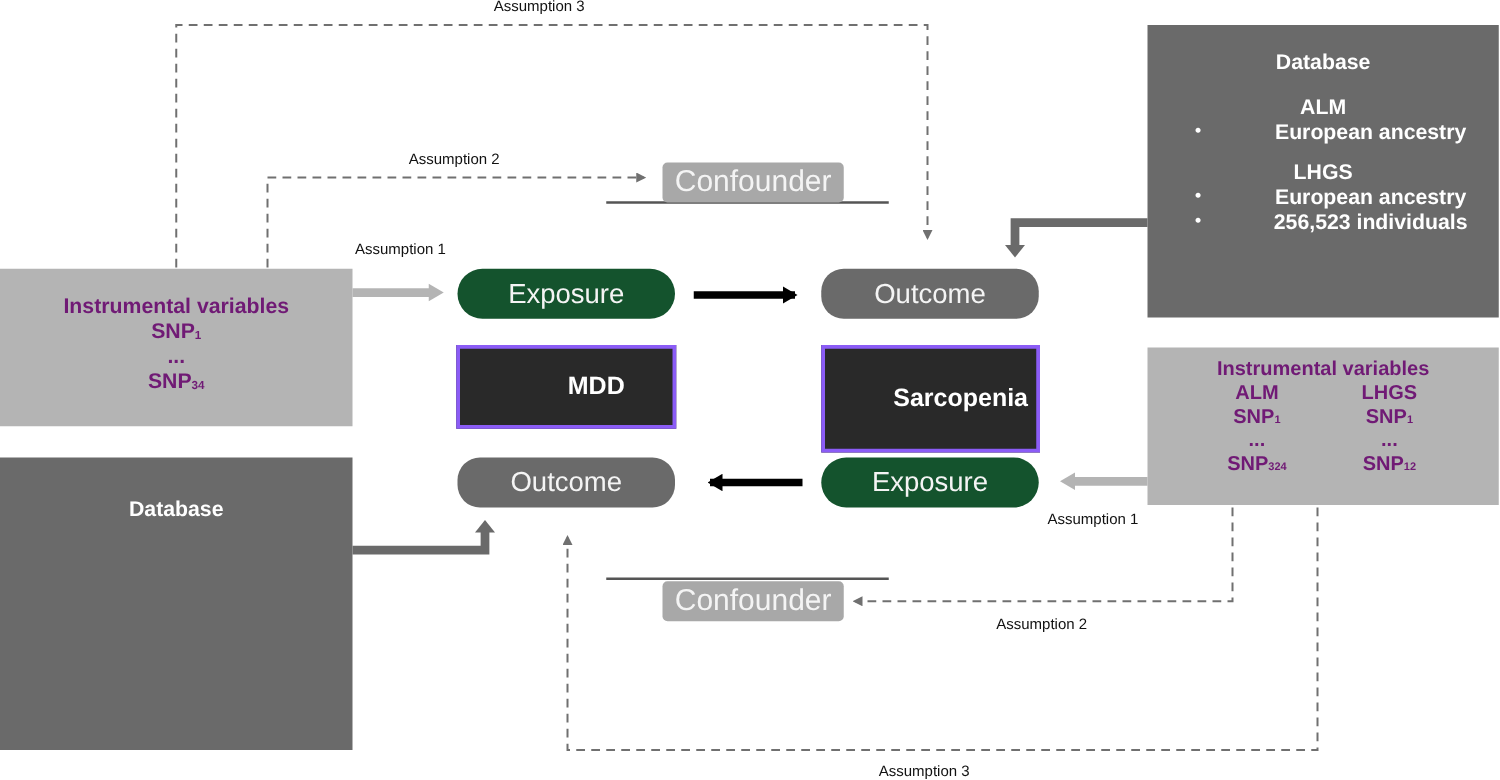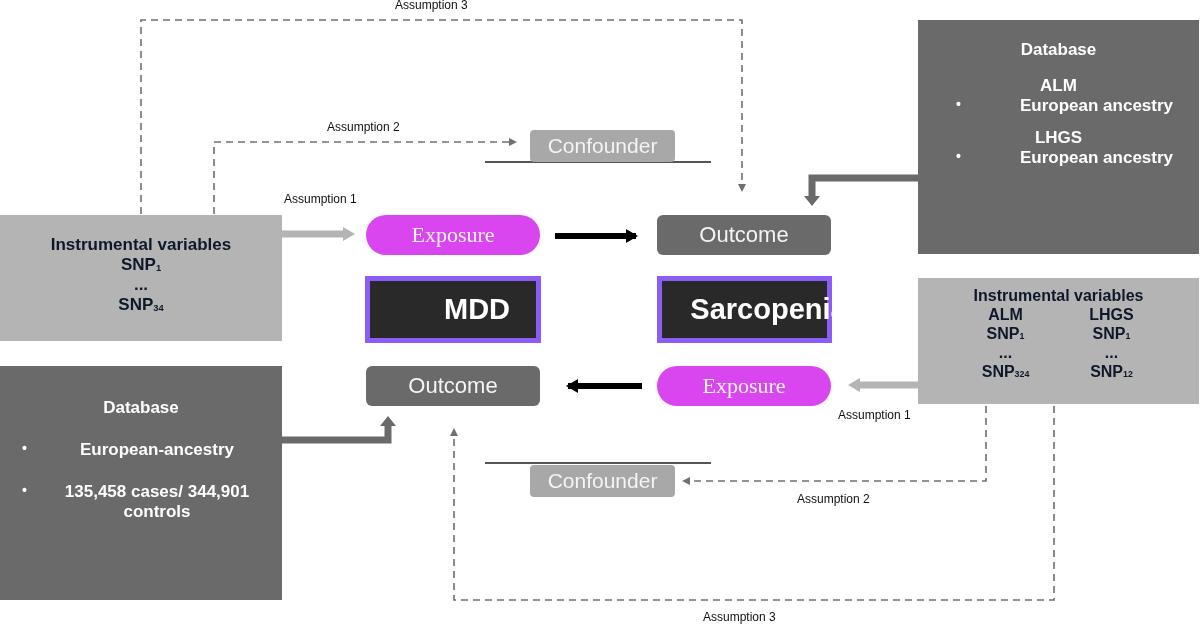--- a/index.html
+++ b/index.html
@@ -1,28 +1,28 @@
 <!DOCTYPE html>
 <html><head>
 <meta charset="utf-8">
 <style>
   html, body { margin: 0; padding: 0; background: #ffffff; }
   body { width: 1200px; height: 624px; position: relative; overflow: hidden;
          font-family: "Liberation Sans", sans-serif; }
   .abs { position: absolute; box-sizing: border-box; }
   svg.lines { position: absolute; left: 0; top: 0; }
-  .iv-box { background: #b4b4b4; color: #0f172a; font-weight: bold; text-align: center; }
+  .iv-box { background: #b4b4b4; color: #701a75; font-weight: bold; text-align: center; }
   .db-box { background: #6a6a6a; color: #ffffff; font-weight: bold; }
   .pill { display: flex; align-items: center; justify-content: center;
           color: #f4f4f4; font-size: 22px; }
-  .pill.exp { background: #d946ef; border-radius: 20px; font-family: Liberation Serif, serif; }
-  .pill.out { background: #6a6a6a; border-radius: 6px; }
-  .pill.conf { background: #a8a8a8; border-radius: 4px; font-size: 21px; }
-  .dark { background: #292929; color: #ffffff; font-weight: bold; font-size: 29px;
-          display: flex; align-items: center; justify-content: center; border: 5px solid #8b5cf6; padding-left: 48px; }
+  .pill.exp { background: #14532d; border-radius: 20px; }
+  .pill.out { background: #6a6a6a; border-radius: 18px; }
+  .pill.conf { background: #a8a8a8; border-radius: 4px; font-size: 24px; }
+  .dark { background: #292929; color: #ffffff; font-weight: bold; font-size: 20px;
+          display: flex; align-items: center; justify-content: center; border: 3px solid #8b5cf6; padding-left: 48px; }
   .label { font-size: 12px; color: #111; white-space: nowrap; }
   .line { line-height: 1.18; }
   sub { font-size: 0.55em; vertical-align: baseline; position: relative; top: 0.05em; }
   .bullets { list-style: none; padding: 0; margin: 0; text-align: center; }
   .bullets li { position: relative; padding-left: 38px; }
   .bullets li::before { content: "•"; position: absolute; left: 0; font-size: 14px; }
 </style>
 </head>
 <body>
 
@@ -71,21 +71,21 @@
 <div class="abs label" style="left:838px;top:408px;">Assumption 1</div>
 <div class="abs label" style="left:797px;top:492px;">Assumption 2</div>
 <div class="abs label" style="left:703px;top:610px;">Assumption 3</div>
 
 <div class="abs pill conf" style="left:530px;top:130px;width:145px;height:32px;">Confounder</div>
 
 <div class="abs pill exp" style="left:366px;top:215px;width:174px;height:40px;">Exposure</div>
 <div class="abs pill out" style="left:657px;top:215px;width:174px;height:40px;">Outcome</div>
 
 <div class="abs dark" style="left:365px;top:276px;width:176px;height:67px;">MDD</div>
-<div class="abs dark" style="left:657px;top:276px;width:175px;height:67px;">Sarcopenia</div>
+<div class="abs dark" style="left:657px;top:276px;width:175px;height:86px;">Sarcopenia</div>
 
 <div class="abs pill out" style="left:366px;top:366px;width:174px;height:40px;">Outcome</div>
 <div class="abs pill exp" style="left:657px;top:366px;width:174px;height:40px;">Exposure</div>
 
 <div class="abs pill conf" style="left:530px;top:465px;width:145px;height:32px;">Confounder</div>
 
 <div class="abs iv-box" style="left:0;top:215px;width:282px;height:126px;padding-top:20px;font-size:17px;">
   <div class="line">Instrumental variables</div>
   <div class="line"><span>SNP</span><sub>1</sub></div>
   <div class="line">...</div>
@@ -94,20 +94,21 @@
 
 <div class="abs db-box" style="left:918px;top:20px;width:281px;height:234px;font-size:17px;padding-top:20px;">
   <div style="text-align:center;" class="line">Database</div>
   <div style="text-align:center;margin-top:16px;" class="line">ALM</div>
   <ul class="bullets" style="margin-left:38px;">
     <li class="line">European ancestry</li>
   </ul>
   <div style="text-align:center;margin-top:12px;" class="line">LHGS</div>
   <ul class="bullets" style="margin-left:38px;">
     <li class="line">European ancestry</li>
+    <li class="line">256,523 individuals</li>
   </ul>
 </div>
 
 <div class="abs iv-box" style="left:918px;top:278px;width:281px;height:126px;padding-top:9px;font-size:16px;">
   <div class="line">Instrumental variables</div>
   <div style="display:flex;justify-content:center;gap:26px;">
     <div style="width:80px;text-align:center;">
       <div class="line">ALM</div>
       <div class="line"><span>SNP</span><sub>1</sub></div>
       <div class="line">...</div>
@@ -117,17 +118,13 @@
       <div class="line">LHGS</div>
       <div class="line"><span>SNP</span><sub>1</sub></div>
       <div class="line">...</div>
       <div class="line"><span>SNP</span><sub>12</sub></div>
     </div>
   </div>
 </div>
 
 <div class="abs db-box" style="left:0;top:366px;width:282px;height:234px;padding-top:32px;font-size:17px;">
   <div style="text-align:center;" class="line">Database</div>
-  <ul class="bullets" style="margin-left:22px;margin-top:22px;width:240px;">
-    <li class="line" style="padding-left:30px;margin-bottom:22px;">European-ancestry</li>
-    <li class="line" style="padding-left:30px;">135,458 cases/ 344,901 controls</li>
-  </ul>
 </div>
 
 </body></html>

